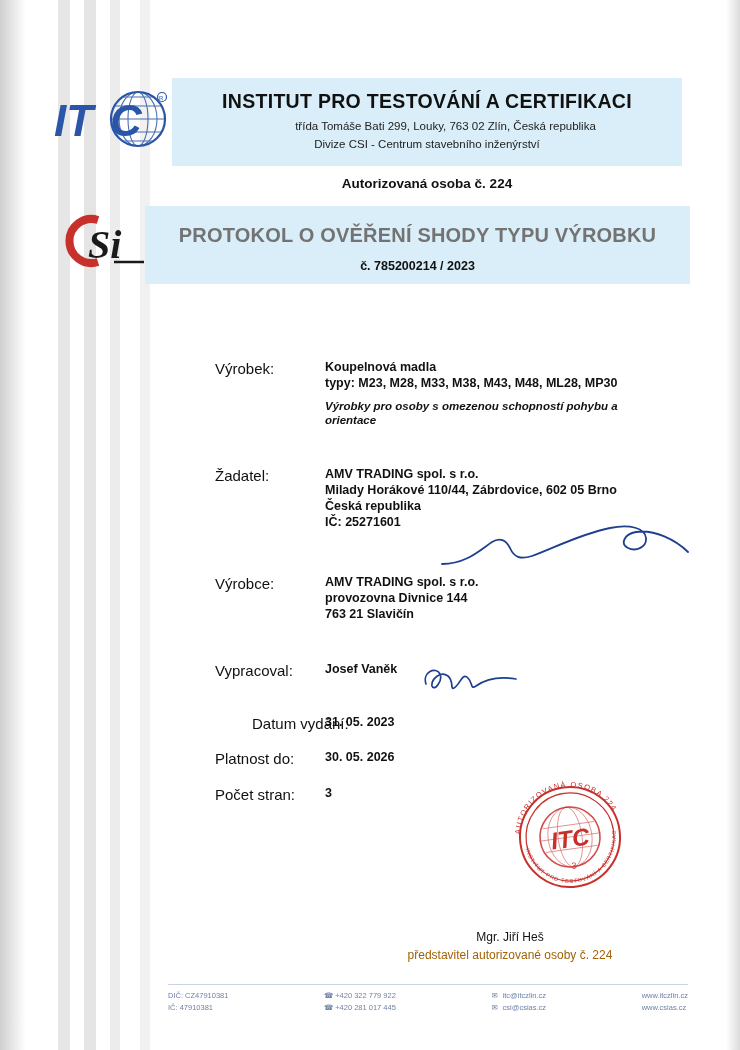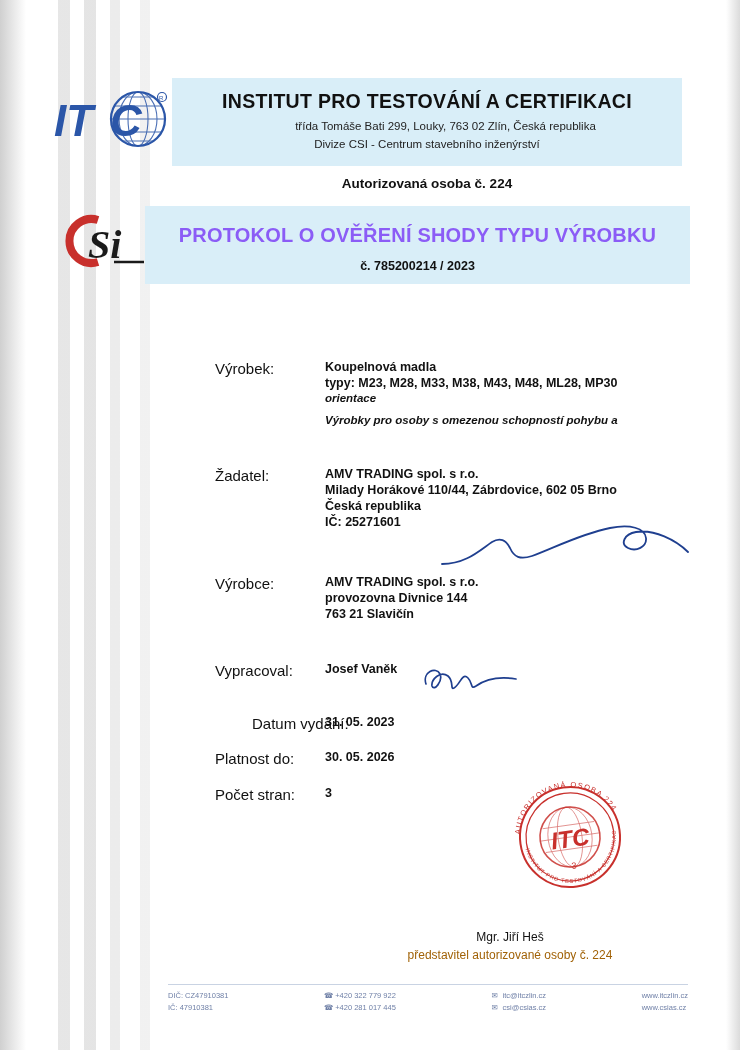--- a/index.html
+++ b/index.html
@@ -94,21 +94,21 @@
     left: 145px;
     top: 206px;
     width: 545px;
     height: 78px;
     background: #d9eef8;
   }
   .title-band .doc-title {
     text-align: center;
     font-size: 20px;
     font-weight: bold;
-    color: #8b5cf6;
+    color: #737373;
     margin-top: 18px;
     letter-spacing: 0.2px;
   }
   .title-band .doc-number {
     text-align: center;
     font-size: 12.5px;
     font-weight: bold;
     color: #111;
     margin-top: 12px;
   }
@@ -286,22 +286,22 @@
     <div class="doc-number">č.  785200214 / 2023</div>
   </div>
 
   <div class="fields">
 
     <div class="field-row">
       <div class="f-label" style="top:10px;">Výrobek:</div>
       <div class="f-value bold" style="top:10px;">
         <span class="line">Koupelnová madla</span>
         <span class="line">typy: M23, M28, M33, M38, M43, M48, ML28, MP30</span>
+        <span class="line italic" style="margin-top:10px;">Výrobky pro osoby s omezenou schopností pohybu a</span>
         <span class="line italic">orientace</span>
-        <span class="line italic" style="margin-top:10px;">Výrobky pro osoby s omezenou schopností pohybu a</span>
       </div>
     </div>
 
     <div class="field-row">
       <div class="f-label" style="top:117px;">Žadatel:</div>
       <div class="f-value bold" style="top:117px;">
         <span class="line">AMV TRADING spol. s r.o.</span>
         <span class="line">Milady Horákové 110/44, Zábrdovice, 602 05 Brno</span>
         <span class="line">Česká republika</span>
         <span class="line">IČ: 25271601</span>

